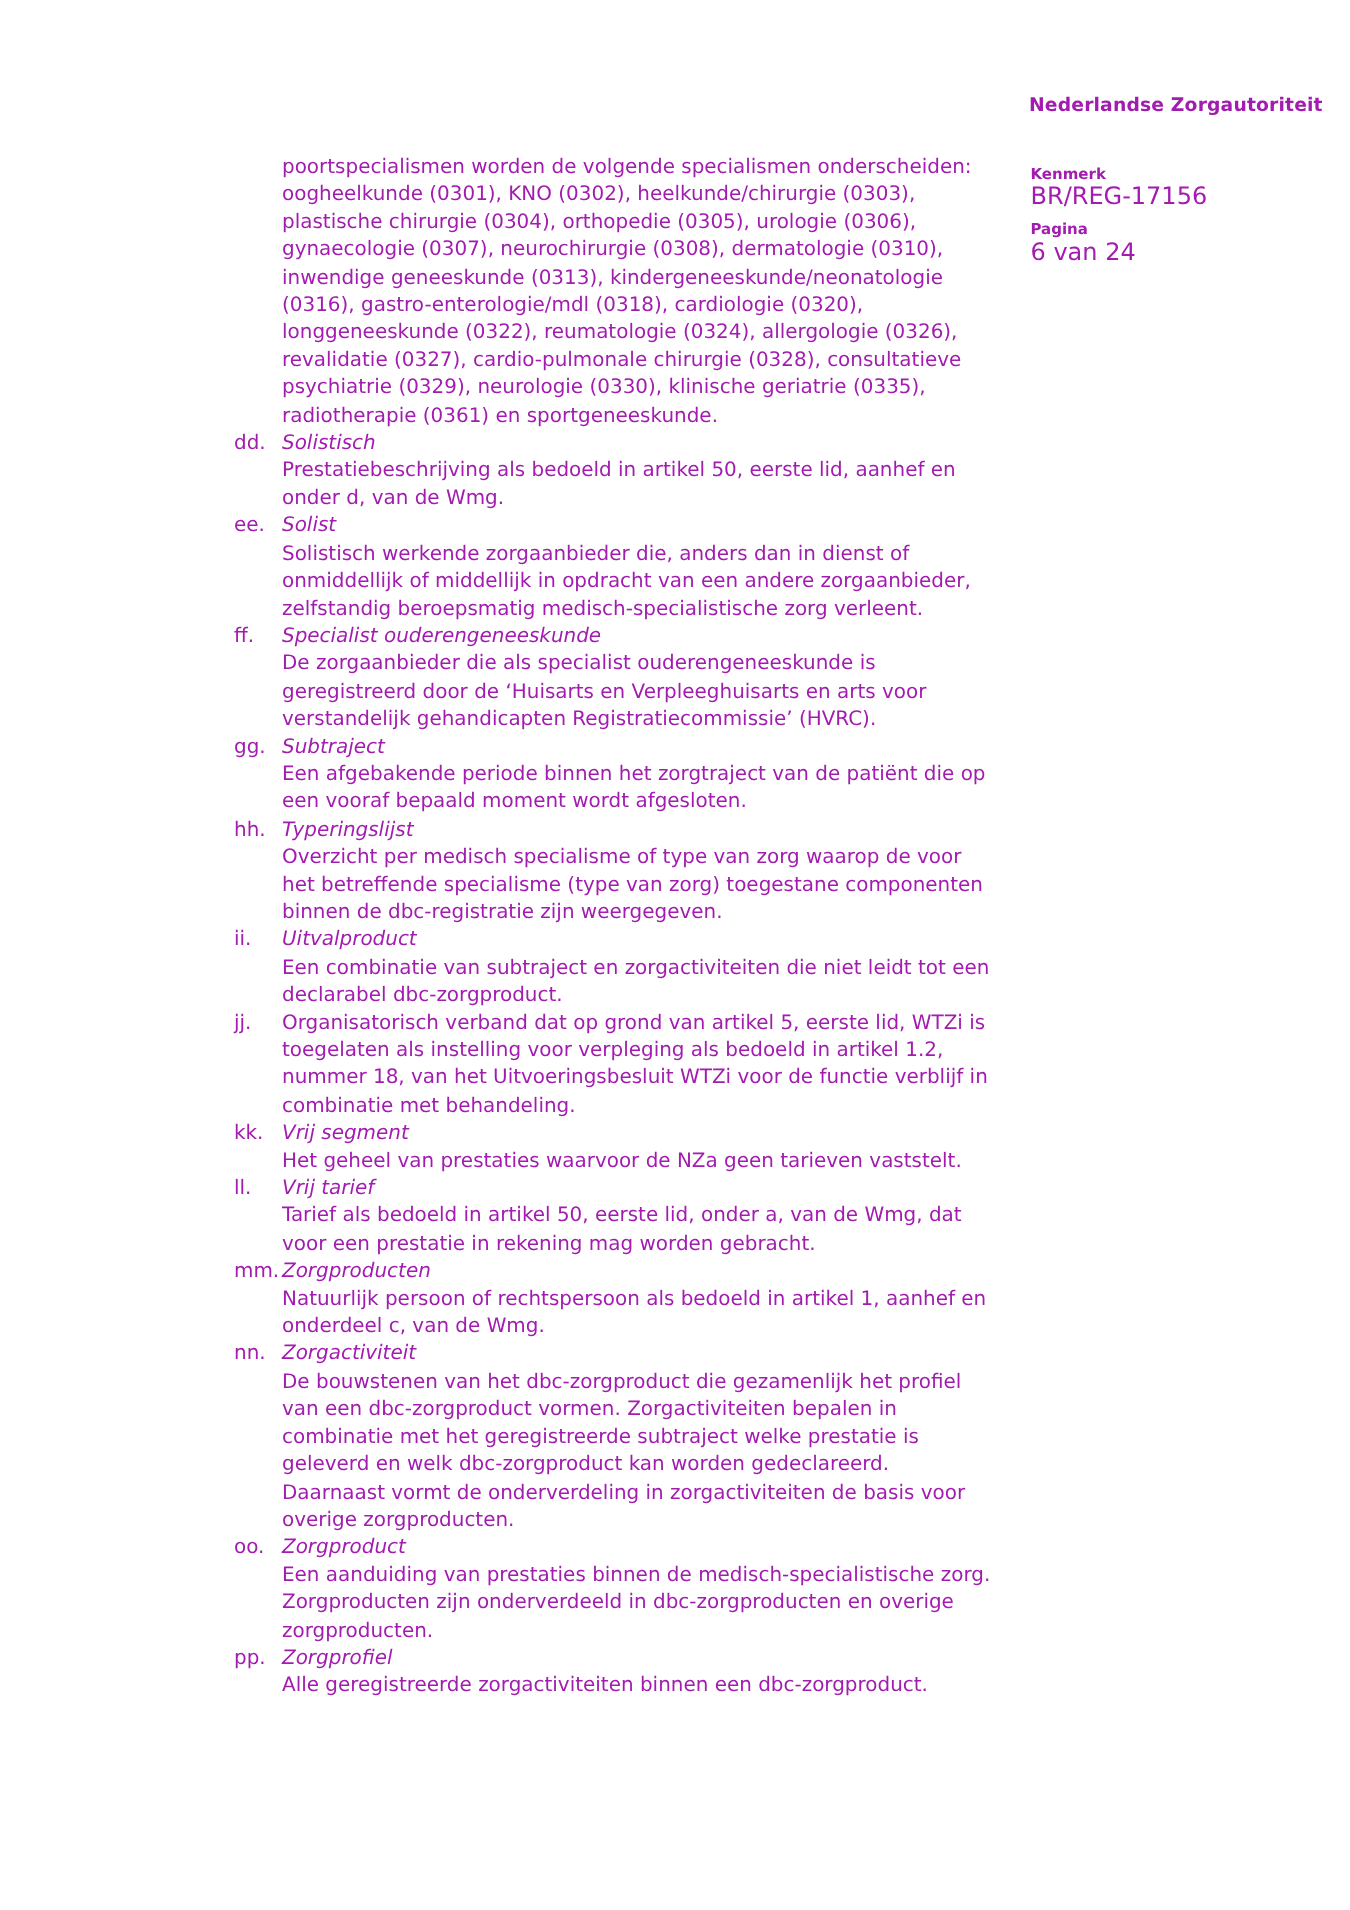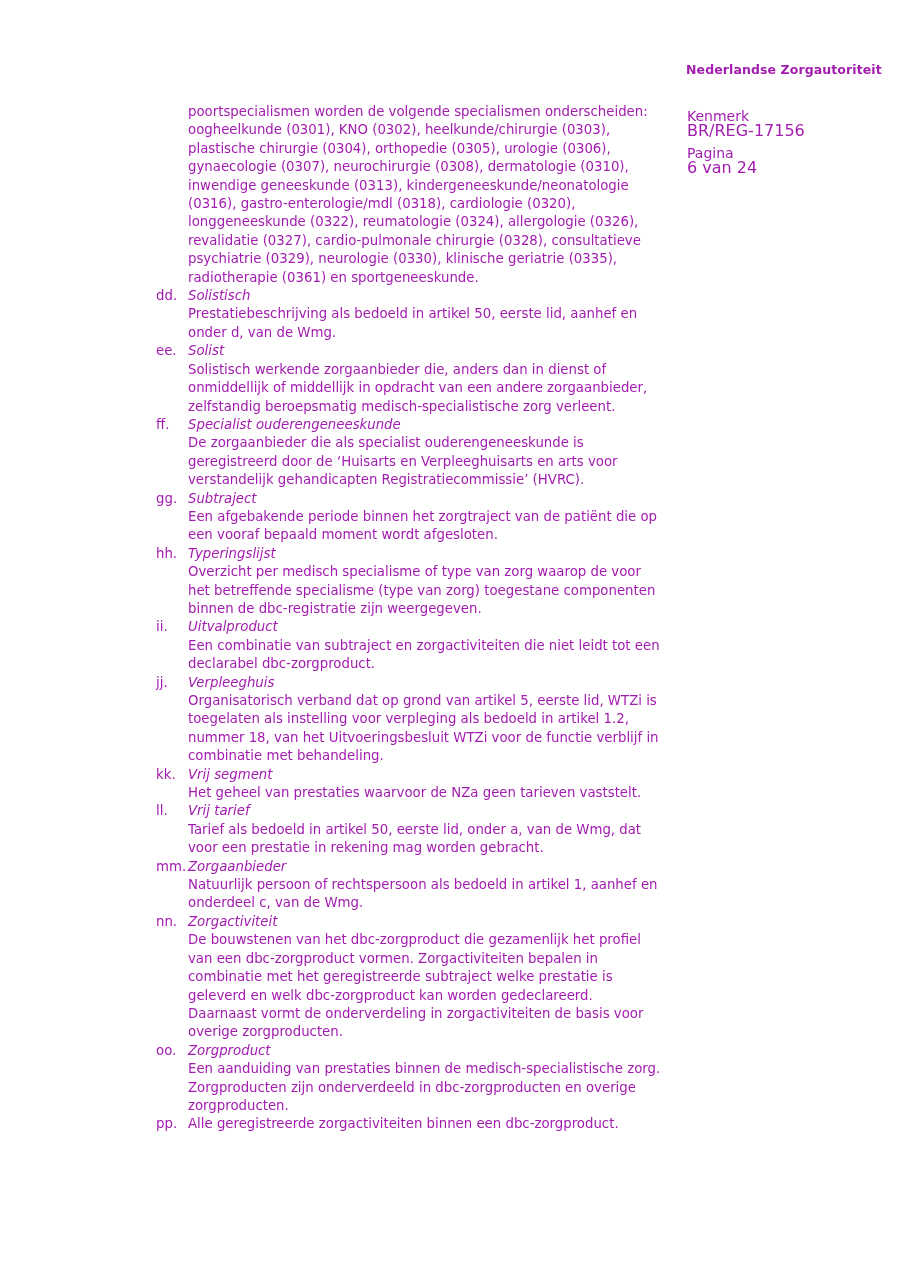--- a/index.html
+++ b/index.html
@@ -25,22 +25,22 @@
     white-space: nowrap;
     letter-spacing: 0.1px;
   }
   .meta-block {
     position: absolute;
     left: 687px;
     top: 110px;
     width: 180px;
   }
   .meta-label {
-    font-size: 14px;
-    font-weight: normal;
+    font-size: 10px;
+    font-weight: bold;
     line-height: 13px;
   }
   .meta-value {
     font-size: 16px;
     line-height: 15px;
     margin-bottom: 9px;
     white-space: nowrap;
   }
   .content {
     position: absolute;
@@ -137,21 +137,20 @@
     <span class="def-label">ii.</span>
     <span class="def-body">
       <span class="def-term">Uitvalproduct</span>
       <span class="def-desc">Een combinatie van subtraject en zorgactiviteiten die niet leidt tot een declarabel dbc-zorgproduct.</span>
     </span>
   </li>
 
   <li class="def-row">
     <span class="def-label">jj.</span>
     <span class="def-body">
-      <span class="def-term">Verpleeghuis</span>
       <span class="def-desc">Organisatorisch verband dat op grond van artikel 5, eerste lid, WTZi is toegelaten als instelling voor verpleging als bedoeld in artikel 1.2, nummer 18, van het Uitvoeringsbesluit WTZi voor de functie verblijf in combinatie met behandeling.</span>
     </span>
   </li>
 
   <li class="def-row">
     <span class="def-label">kk.</span>
     <span class="def-body">
       <span class="def-term">Vrij segment</span>
       <span class="def-desc">Het geheel van prestaties waarvoor de NZa geen tarieven vaststelt.</span>
     </span>
@@ -161,21 +160,21 @@
     <span class="def-label">ll.</span>
     <span class="def-body">
       <span class="def-term">Vrij tarief</span>
       <span class="def-desc">Tarief als bedoeld in artikel 50, eerste lid, onder a, van de Wmg, dat voor een prestatie in rekening mag worden gebracht.</span>
     </span>
   </li>
 
   <li class="def-row">
     <span class="def-label">mm.</span>
     <span class="def-body">
-      <span class="def-term">Zorgaanbieder</span>
+      <span class="def-term">Zorgproducten</span>
       <span class="def-desc">Natuurlijk persoon of rechtspersoon als bedoeld in artikel 1, aanhef en onderdeel c, van de Wmg.</span>
     </span>
   </li>
 
   <li class="def-row">
     <span class="def-label">nn.</span>
     <span class="def-body">
       <span class="def-term">Zorgactiviteit</span>
       <span class="def-desc">De bouwstenen van het dbc-zorgproduct die gezamenlijk het profiel van een dbc-zorgproduct vormen. Zorgactiviteiten bepalen in combinatie met het geregistreerde subtraject welke prestatie is geleverd en welk dbc-zorgproduct kan worden gedeclareerd. Daarnaast vormt de onderverdeling in zorgactiviteiten de basis voor overige zorgproducten.</span>
     </span>
@@ -185,19 +184,20 @@
     <span class="def-label">oo.</span>
     <span class="def-body">
       <span class="def-term">Zorgproduct</span>
       <span class="def-desc">Een aanduiding van prestaties binnen de medisch-specialistische zorg. Zorgproducten zijn onderverdeeld in dbc-zorgproducten en overige zorgproducten.</span>
     </span>
   </li>
 
   <li class="def-row">
     <span class="def-label">pp.</span>
     <span class="def-body">
+      <span class="def-term">Zorgprofiel</span>
       <span class="def-desc">Alle geregistreerde zorgactiviteiten binnen een dbc-zorgproduct.</span>
     </span>
   </li>
 </ol>
   </div>
 
 </div>
 
 </body></html>

